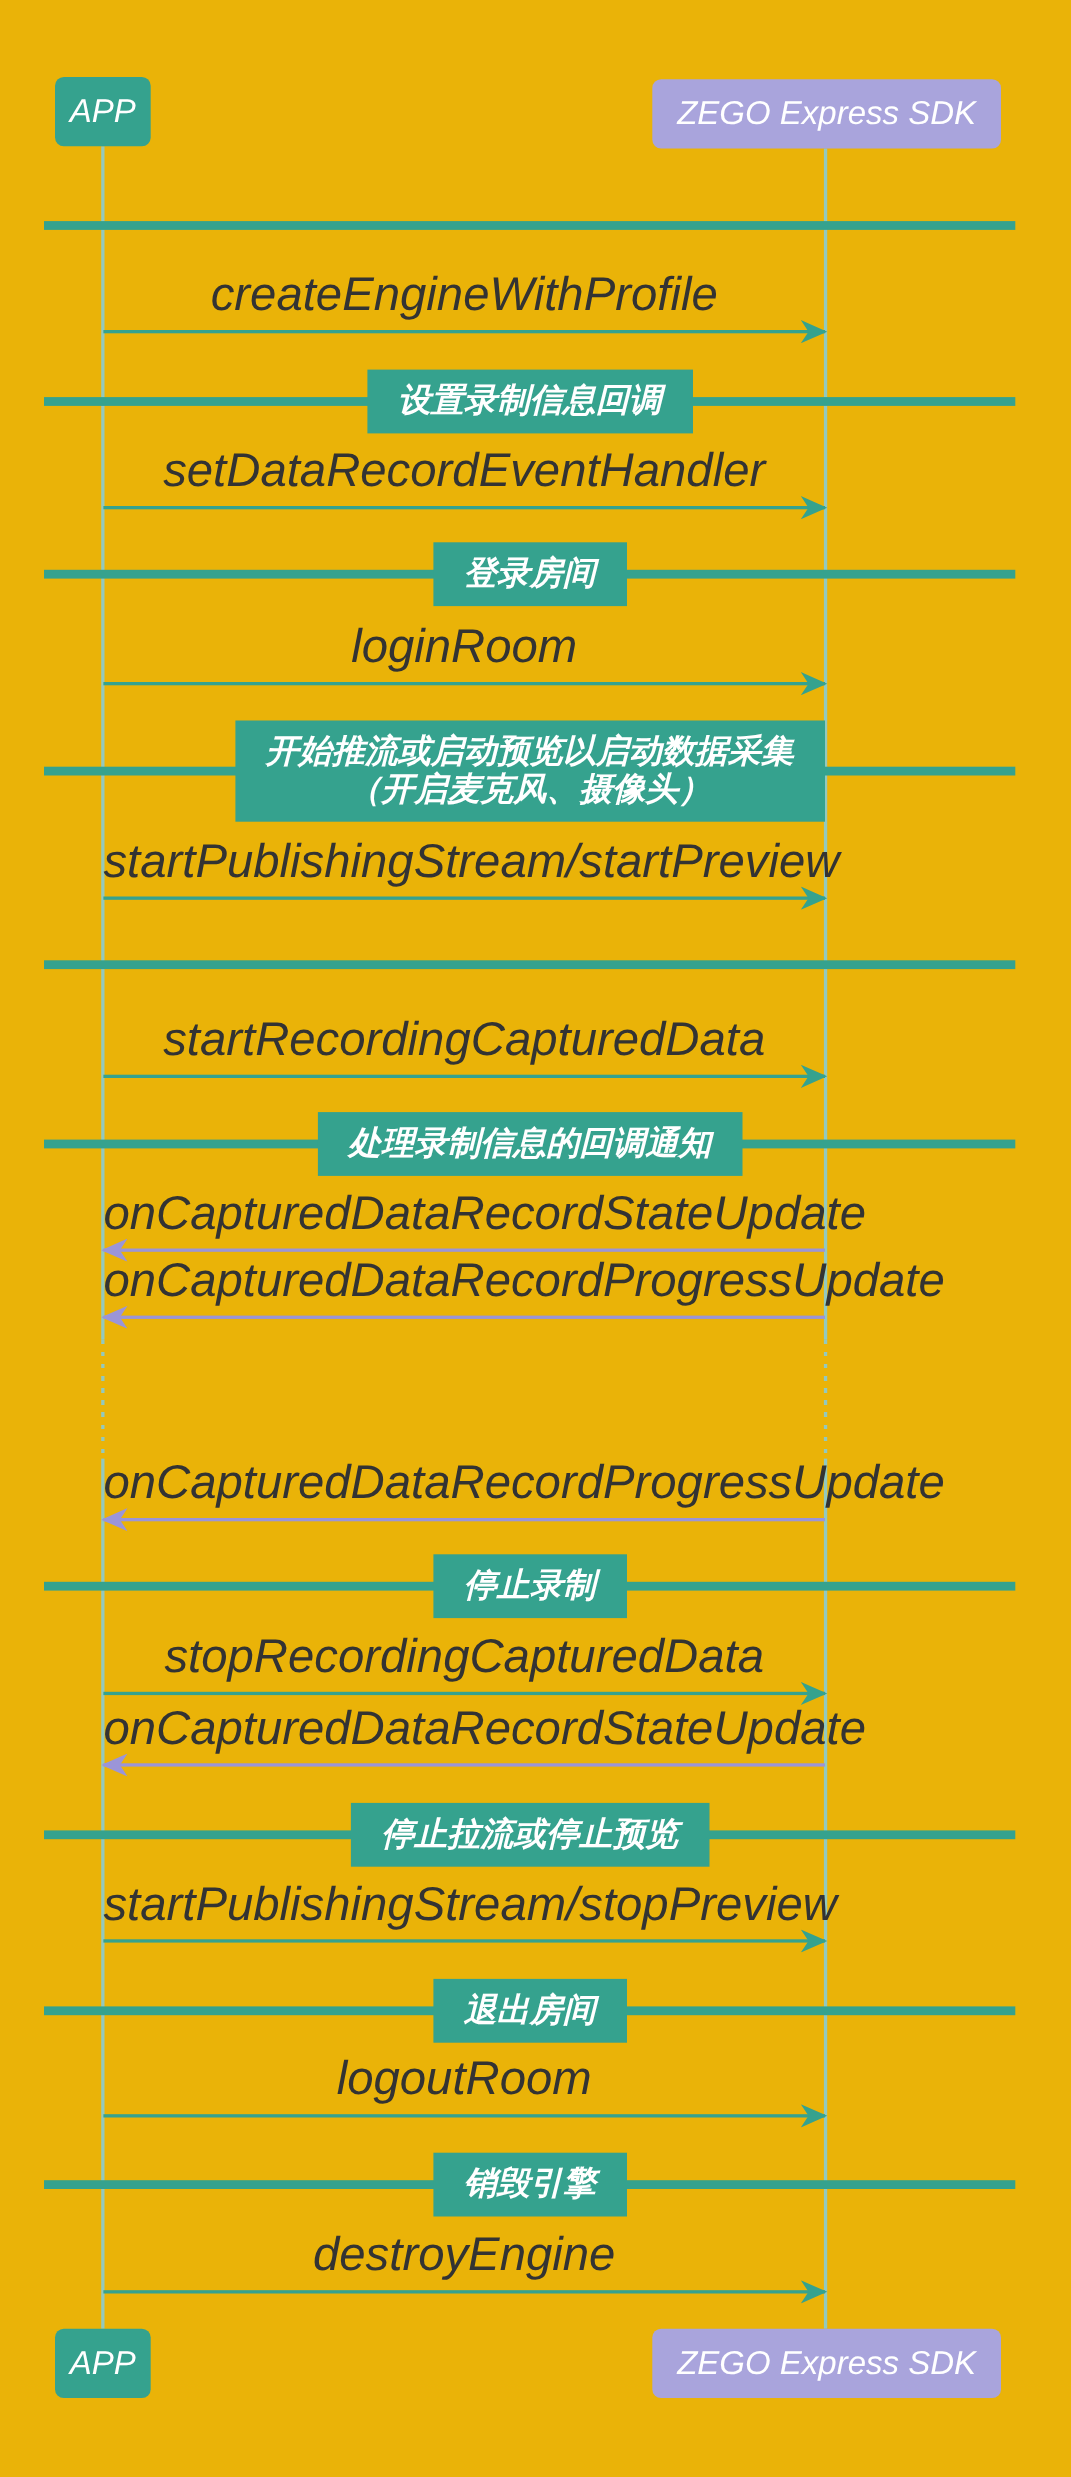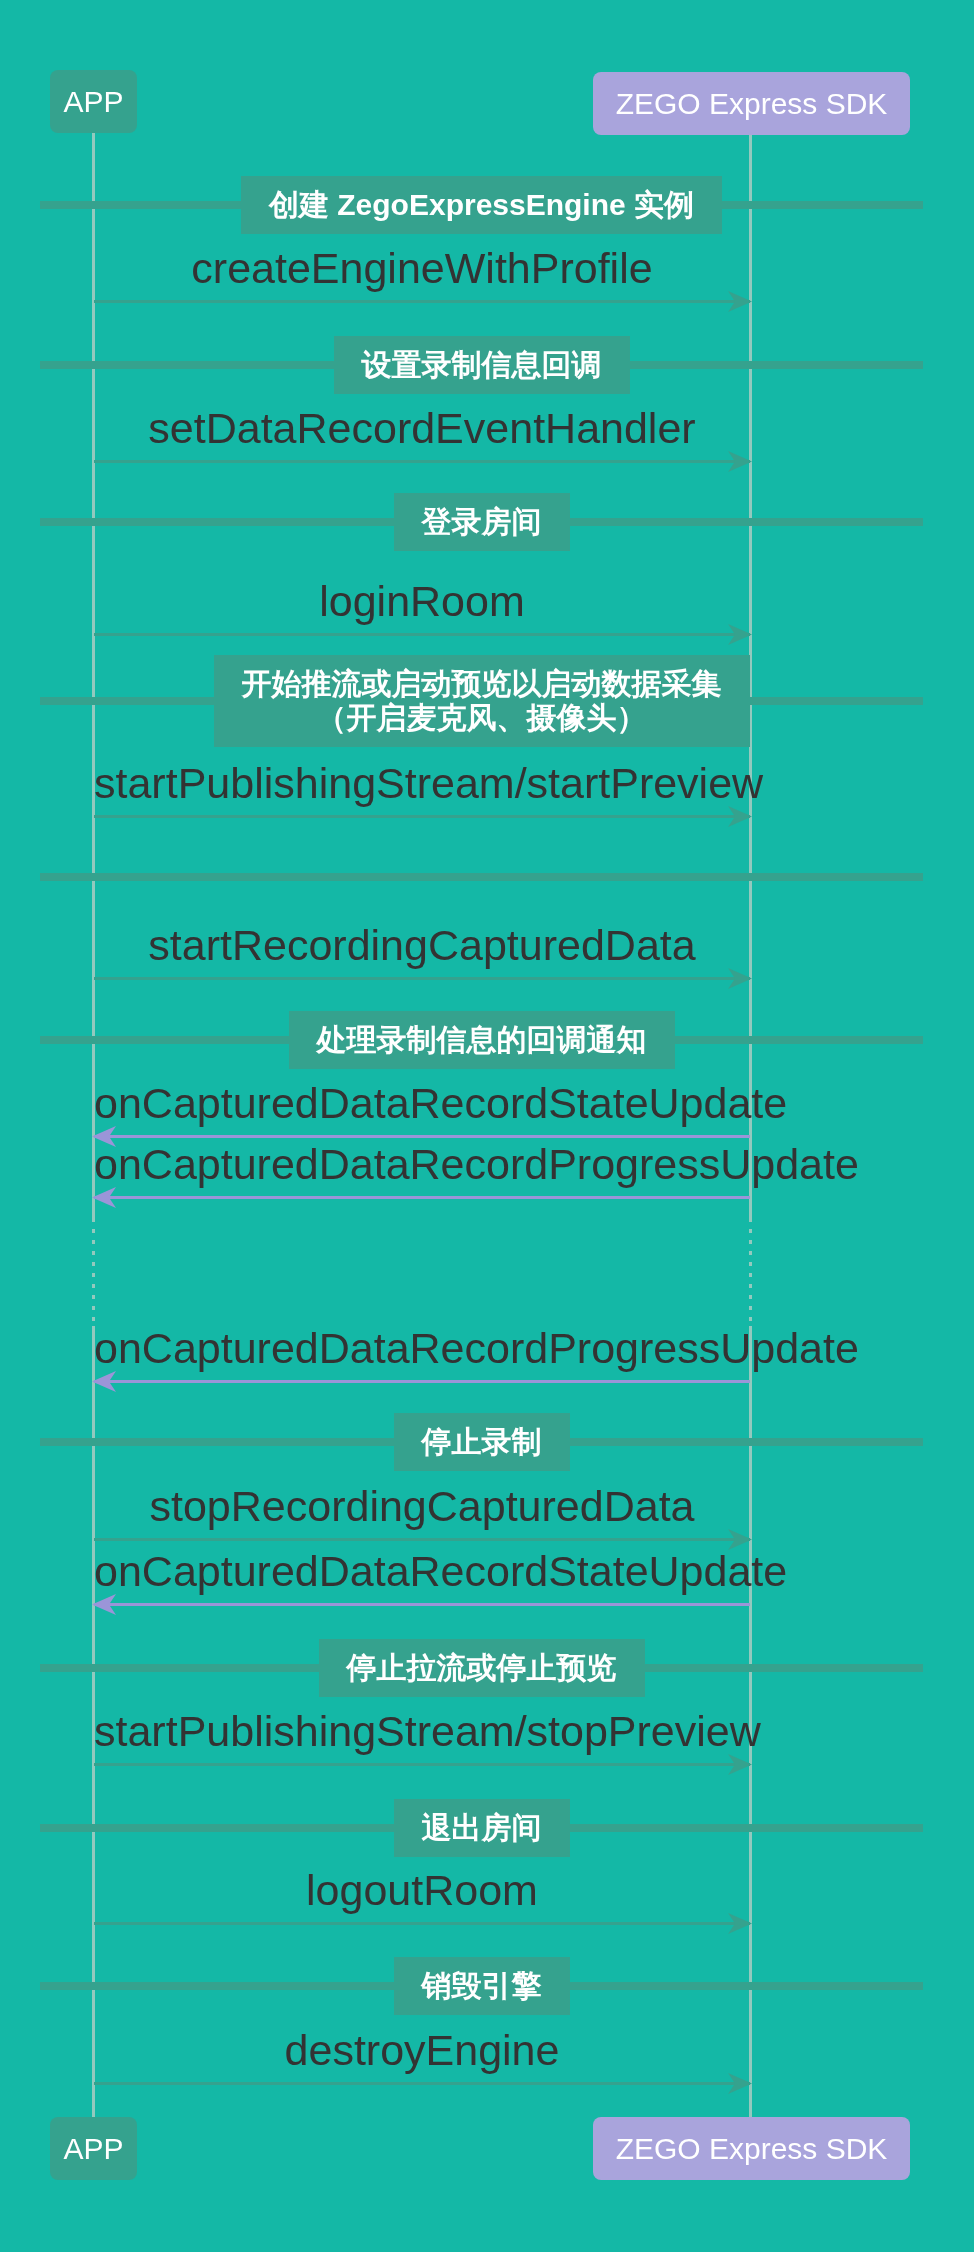--- a/index.html
+++ b/index.html
@@ -1,21 +1,22 @@
 <!DOCTYPE html>
 <html><head>
 <meta charset="utf-8">
 <style>
   html,body{margin:0;padding:0;background:#ffffff;}
   .canvas{
     position:relative;
     width:974px;height:2252px;
-    background:#14b8a6;
+    background:#eab308;
     font-family:"Liberation Sans","DejaVu Sans",sans-serif;
     overflow:hidden;
+    font-style:italic;
   }
   
   .lifeline{position:absolute;width:3px;background:#93c9be;z-index:1;}
   .lifeline.dotted{
     background:repeating-linear-gradient(to bottom,#93c9be 0 4px,transparent 4px 11px);
   }
   .ll-left{left:92px;}
   .ll-right{left:749px;}
   
   .actor{
@@ -73,21 +74,20 @@
 
   <div class="actor teal actor-app row-top">
     <span>APP</span>
   </div>
   <div class="actor purple actor-sdk row-top" style="top:72px;">
     <span>ZEGO Express SDK</span>
   </div>
 
   <div class="section" style="top:205px;">
     <div class="section-bar"></div>
-    <div class="section-label">创建 ZegoExpressEngine 实例</div>
   </div>
   <div class="section" style="top:365px;">
     <div class="section-bar"></div>
     <div class="section-label">设置录制信息回调</div>
   </div>
   <div class="section" style="top:522px;">
     <div class="section-bar"></div>
     <div class="section-label">登录房间</div>
   </div>
   <div class="section" style="top:701px;">
@@ -126,21 +126,21 @@
         <polygon points="0,0 24,10.5 0,21 7,10.5" fill="#35a28e"></polygon>
       </svg>
   </div>
   <div class="msg right" style="top:413px;">
     <div class="msg-label">setDataRecordEventHandler</div>
     <div class="msg-line"></div>
     <svg class="head" viewBox="0 0 24 21">
         <polygon points="0,0 24,10.5 0,21 7,10.5" fill="#35a28e"></polygon>
       </svg>
   </div>
-  <div class="msg right" style="top:573px;margin-top:13px;">
+  <div class="msg right" style="top:573px;">
     <div class="msg-label">loginRoom</div>
     <div class="msg-line"></div>
     <svg class="head" viewBox="0 0 24 21">
         <polygon points="0,0 24,10.5 0,21 7,10.5" fill="#35a28e"></polygon>
       </svg>
   </div>
   <div class="msg right" style="top:768px;">
     <div class="msg-label">startPublishingStream/startPreview</div>
     <div class="msg-line"></div>
     <svg class="head" viewBox="0 0 24 21">

